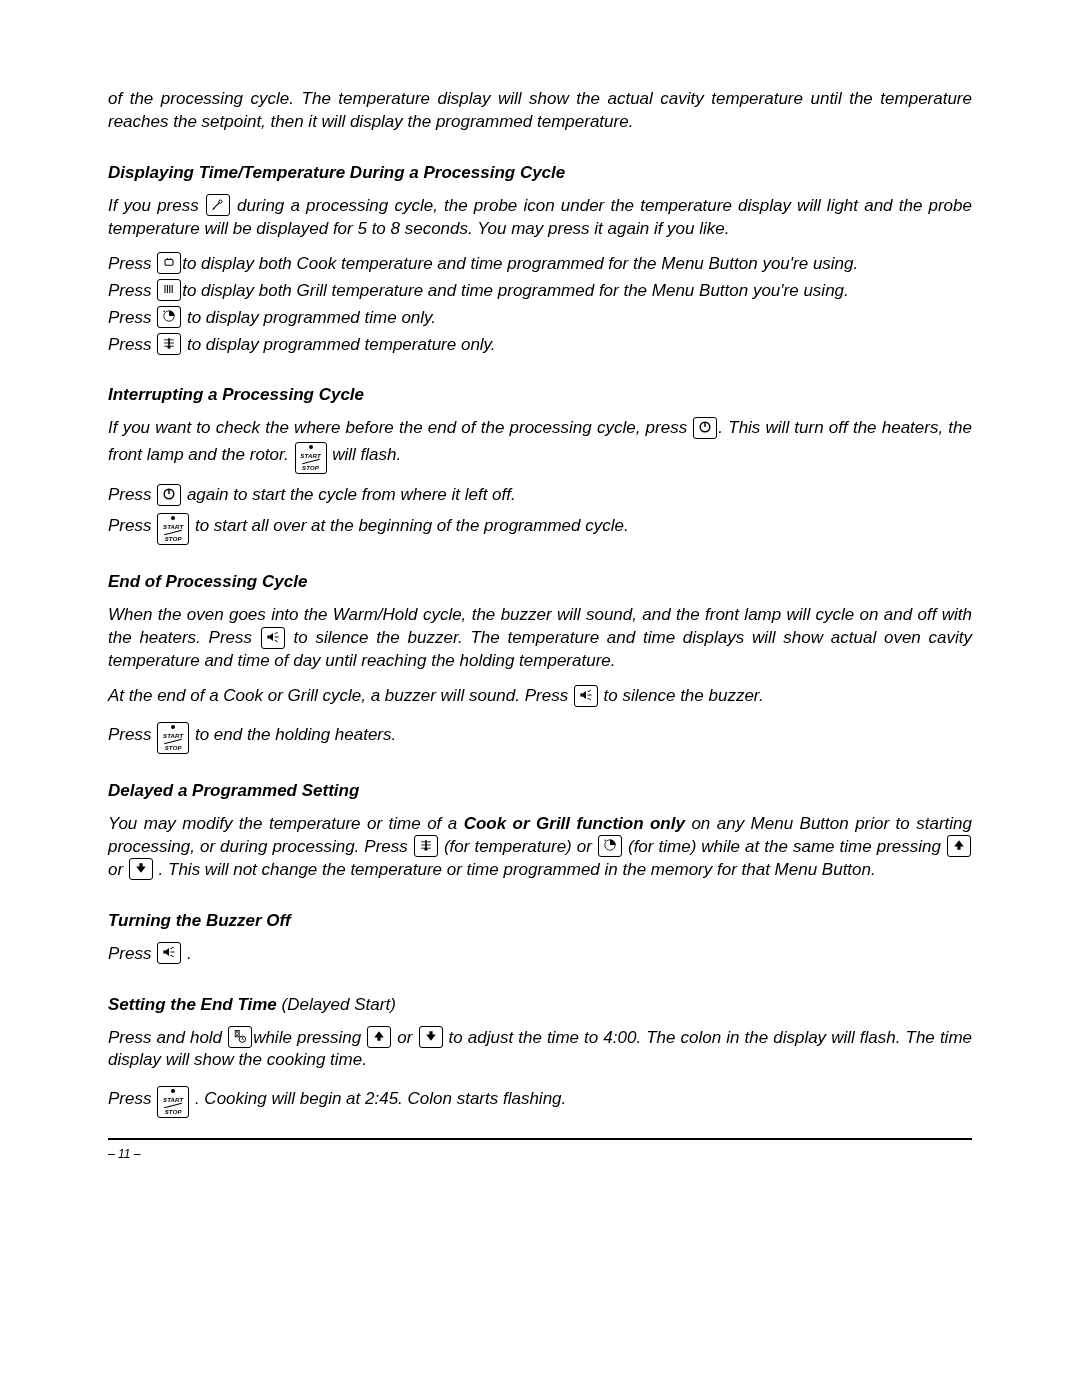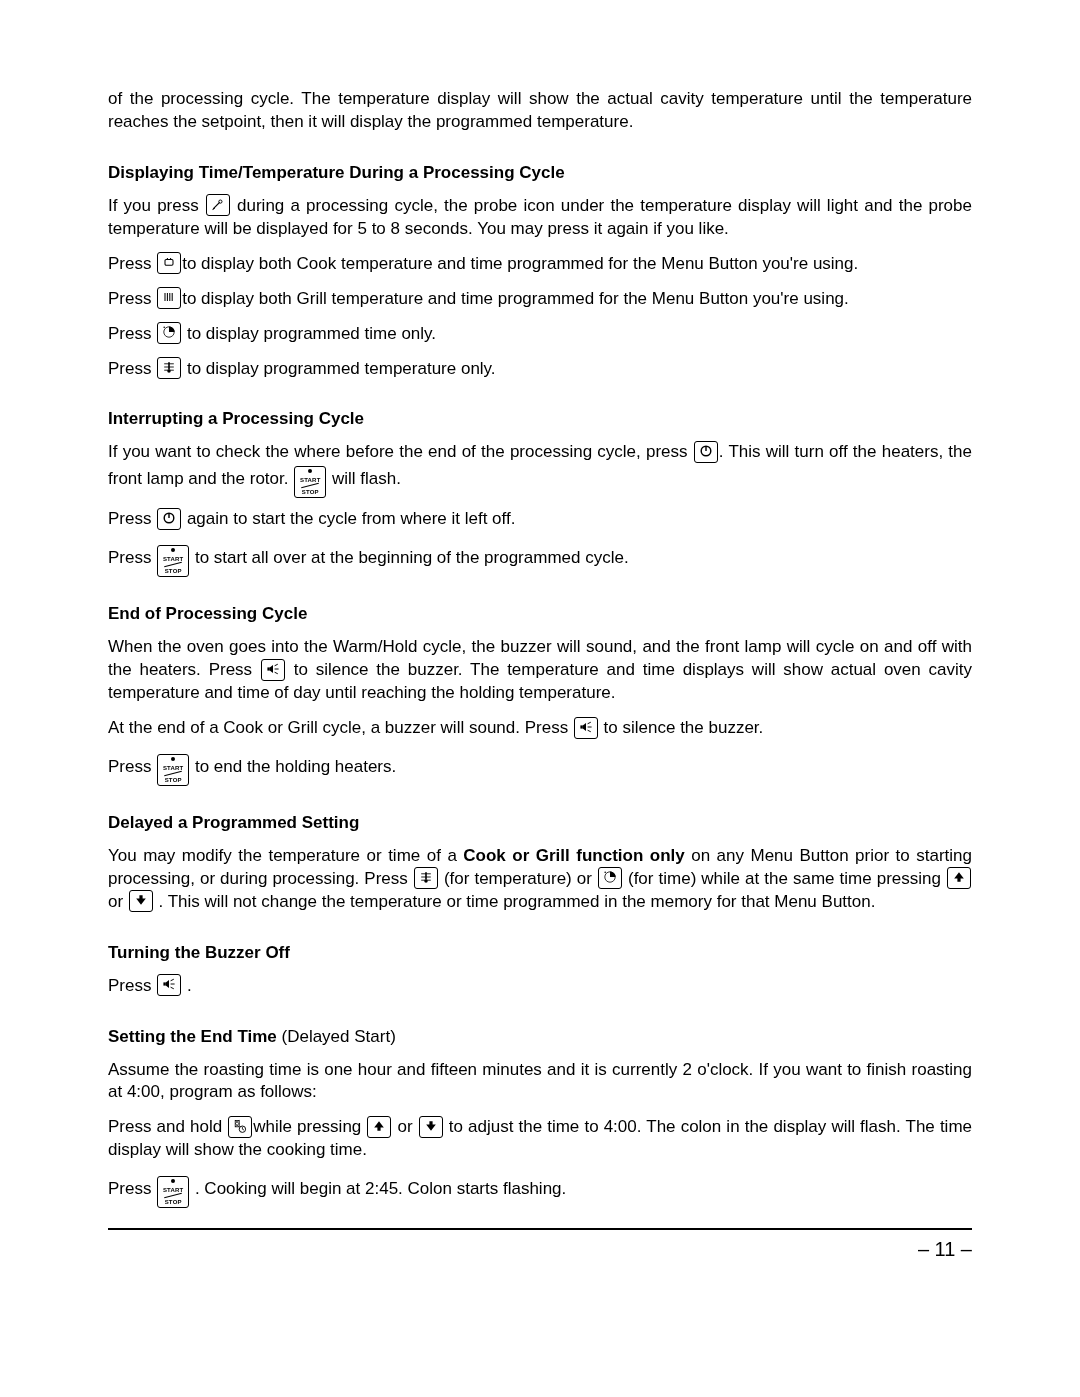--- a/index.html
+++ b/index.html
@@ -10,24 +10,25 @@
     font-size: 17px;
     line-height: 1.35;
     color: #000;
   }
   .page {
     width: 1080px;
     min-height: 1397px;
     padding: 88px 108px 40px 108px;
     box-sizing: border-box;
     position: relative;
+    font-style: italic;
   }
   p { margin: 0 0 12px 0; }
   .heading { font-weight: bold; margin-top: 28px; margin-bottom: 10px; }
-  .tight p { margin: 12px 0 2px 0; }
+  .tight p { margin: 4px 0 2px 0; }
   .iconbox {
     display: inline-block;
     vertical-align: middle;
     border: 1.4px solid #000;
     border-radius: 3px;
     padding: 1px 2px;
     min-width: 16px;
     height: 18px;
     line-height: 16px;
     text-align: center;
@@ -68,21 +69,21 @@
   }
   .startstop .slash::before {
     content:""; position:absolute; left:0; right:0; top:50%;
     border-top:1px solid #000; transform: rotate(-14deg);
   }
   hr.footer-rule {
     border: none;
     border-top: 2px solid #000;
     margin: 22px 0 6px 0;
   }
-  .pagenum { text-align: right; font-size: 20px; }
+  .pagenum { text-align: left; font-size: 12px; }
   .just { text-align: justify; }
 </style>
 </head>
 <body>
 
 <svg width="0" height="0" style="position:absolute">
   <defs>
     <symbol id="i-probe" viewBox="0 0 20 20">
       <path d="M4 16 L12 8" stroke="#000" stroke-width="1.5" fill="none"></path>
       <circle cx="13" cy="7" r="2" fill="none" stroke="#000" stroke-width="1.2"></circle>
@@ -208,21 +209,20 @@
   <p>
     <span>Press </span><span class="iconbox"><svg width="18" height="16">
           <use href="#i-buzzer"></use>
         </svg></span><span> .</span>
   </p>
 
   <p class="heading">
     <span>Setting the End Time</span><span style="font-weight:normal"> (Delayed Start)</span>
   </p>
 
-  <p class="just">Assume the roasting time is one hour and fifteen minutes and it is currently 2 o'clock.  If you want to finish roasting at 4:00, program as follows:</p>
 
   <p class="just">
     <span>Press and hold </span><span class="iconbox"><svg width="18" height="16">
           <use href="#i-endtime"></use>
         </svg></span><span>while pressing </span><span class="iconbox"><svg width="18" height="16">
           <use href="#i-up"></use>
         </svg></span><span> or </span><span class="iconbox"><svg width="18" height="16">
           <use href="#i-down"></use>
         </svg></span><span> to adjust the time to 4:00.  The colon in the display will flash.  The time display will show the cooking time.</span>
   </p>

